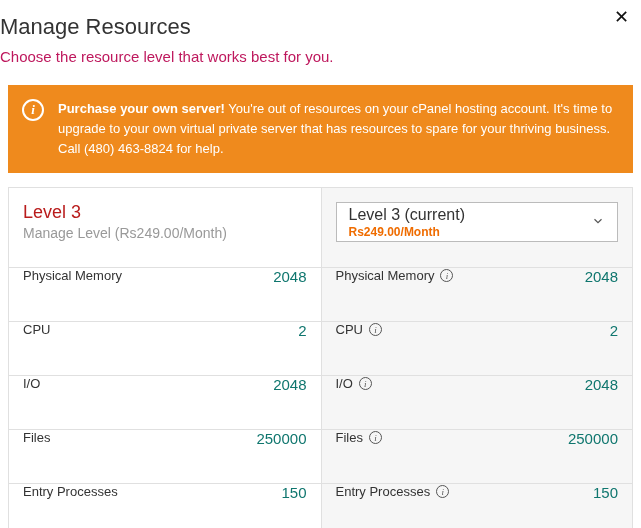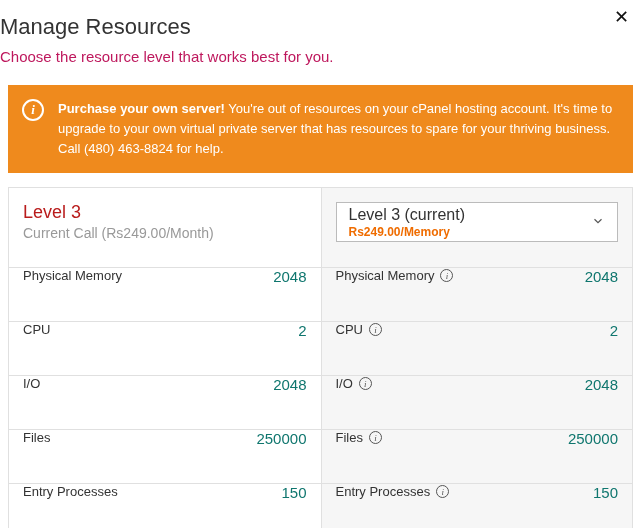--- a/index.html
+++ b/index.html
@@ -161,21 +161,21 @@
 
 <div class="banner">
   <span class="info-icon">i</span>
   <span class="banner-strong">Purchase your own server!</span><span> You're out of resources on your cPanel hosting account. It's time to upgrade to your own virtual private server that has resources to spare for your thriving business. Call (480) 463-8824 for help.</span>
 </div>
 
 <div class="compare">
   <div class="col col-left">
     <div class="col-head col-head-left">
       <div class="level">Level 3</div>
-      <div class="sub">Current Call (Rs249.00/Month)</div>
+      <div class="sub">Manage Level (Rs249.00/Month)</div>
     </div>
     <div class="row">
       <span class="label">Physical Memory</span>
       <span class="value">2048</span>
     </div>
     <div class="row">
       <span class="label">CPU</span>
       <span class="value">2</span>
     </div>
     <div class="row">
@@ -190,21 +190,21 @@
       <span class="label">Entry Processes</span>
       <span class="value">150</span>
     </div>
   </div>
 
   <div class="col col-right">
     <div class="col-head">
       <div class="dropdown">
         <span class="dd-text">
           <span class="dd-level">Level 3 (current)</span>
-          <span class="dd-price">Rs249.00/Memory</span>
+          <span class="dd-price">Rs249.00/Month</span>
         </span>
         <span class="chev">
           <svg width="14" height="14" viewBox="0 0 24 24" fill="none" stroke="#555" stroke-width="2">
               <polyline points="6 9 12 15 18 9"></polyline>
             </svg>
         </span>
       </div>
     </div>
     <div class="row">
       <span class="label">

